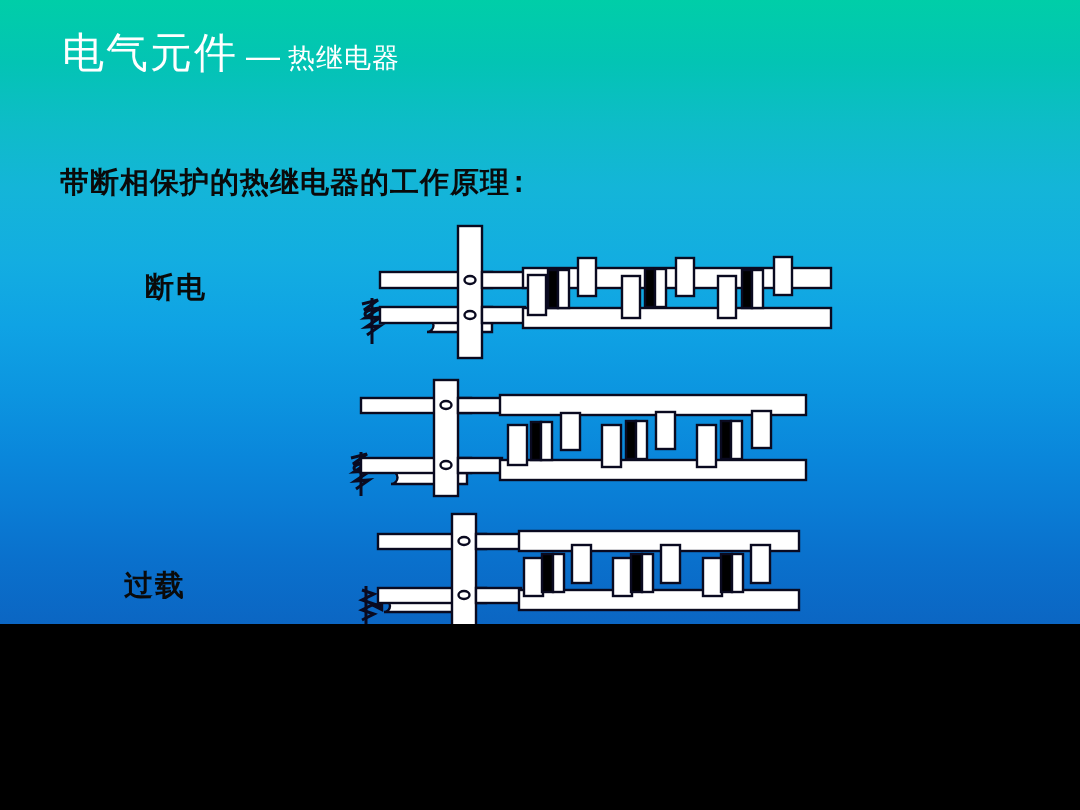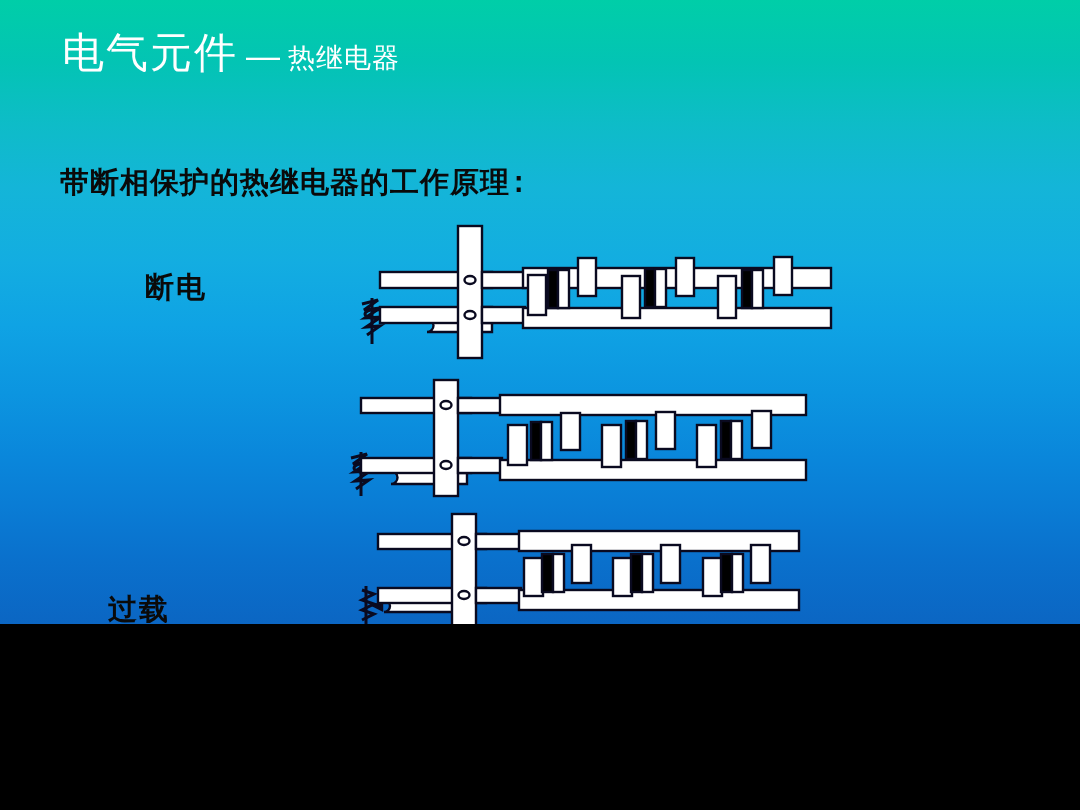--- a/index.html
+++ b/index.html
@@ -93,21 +93,21 @@
 
 <div id="slide">
 
   <div id="title-block">
     <span class="title-main">电气元件</span><span class="title-dash">—</span><span class="title-sub">热继电器</span>
   </div>
 
   <div id="subtitle">带断相保护的热继电器的工作原理:</div>
 
   <div class="row-label" style="left:122px; top:268px;margin-left:23px;">断电</div>
-  <div class="row-label" style="left:108px; top:566px;margin-top:24px;">过载</div>
+  <div class="row-label" style="left:124px; top:566px;">过载</div>
 
   <div class="diagram" style="left:350px; top:222px;">
     <svg width="510" height="140" viewBox="0 0 510 140" xmlns="http://www.w3.org/2000/svg">
       <g fill="#ffffff" stroke="#0a0a20" stroke-width="2.4" stroke-linejoin="miter">
 
         <g fill="none" stroke="#0a0a20" stroke-width="3">
           <path d="M12 82 L28 78 L14 88 L30 86 L15 96 L31 95 L16 105 L30 104 L17 113"></path>
           <path d="M22 76 L22 122"></path>
           <ellipse cx="25" cy="92" rx="10" ry="4.5" fill="none"></ellipse>
         </g>

